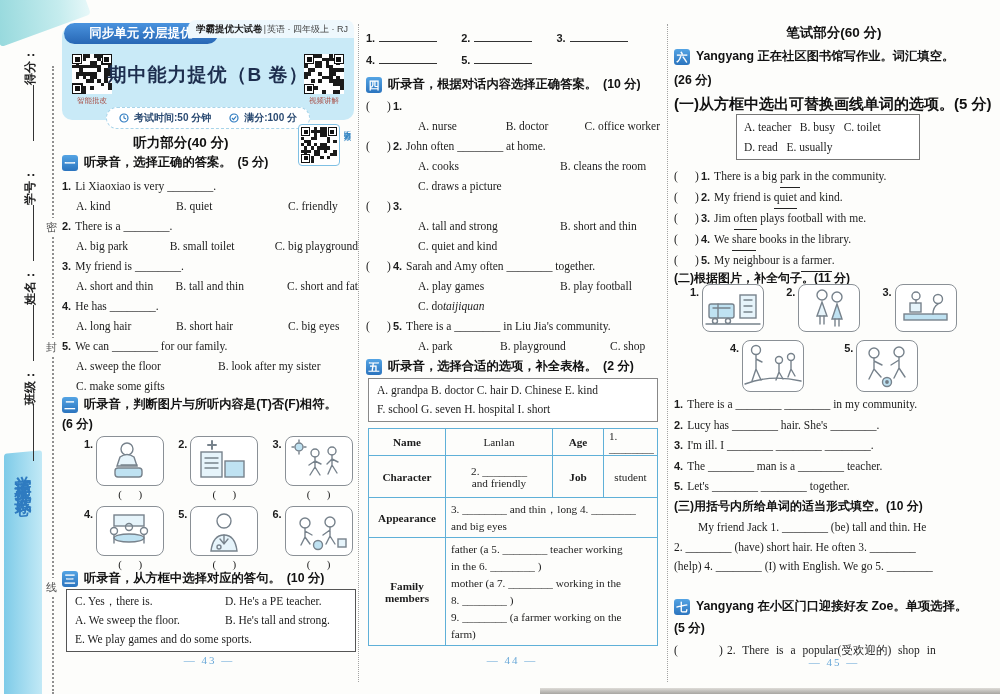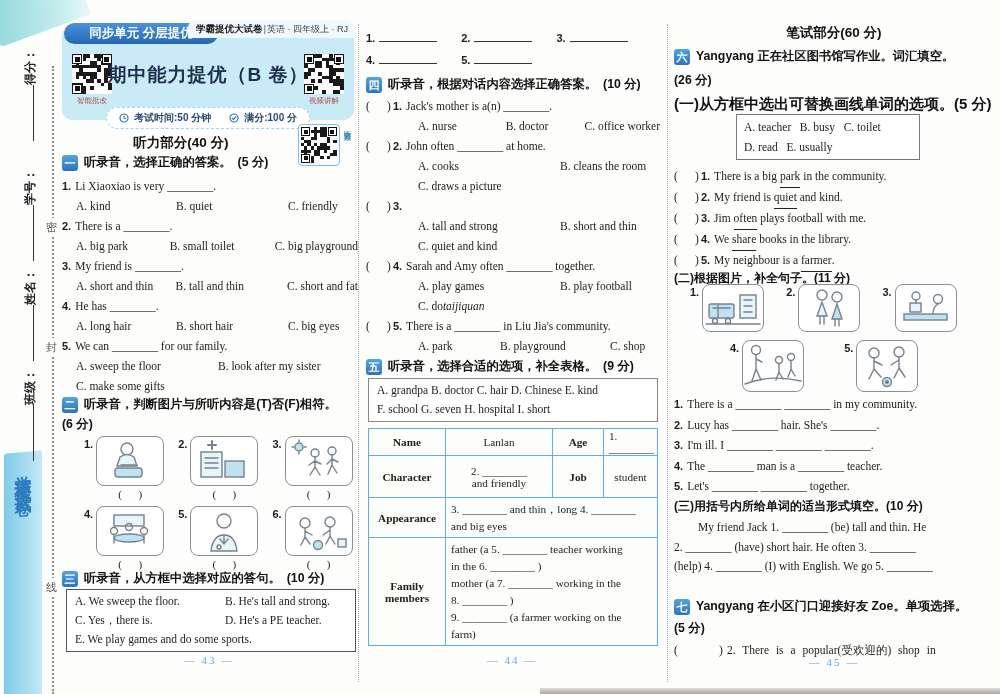--- a/index.html
+++ b/index.html
@@ -484,26 +484,26 @@
       </div>
   </div>
 
   <div class="sec" style="left:62px;top:570px">
     <span class="badge">三</span>
     <span>听录音，从方框中选择对应的答句。</span>
       <span class="pts">(10 分)</span>
   </div>
   <div class="abox" style="left:66px;top:589px;width:272px">
     <div class="row">
+        <span class="c1">C. Yes，there is.</span>
+        <span>D. He's a PE teacher.</span>
+      </div>
+    <div class="row">
         <span class="c1">A. We sweep the floor.</span>
         <span>B. He's tall and strong.</span>
-      </div>
-    <div class="row">
-        <span class="c1">C. Yes，there is.</span>
-        <span>D. He's a PE teacher.</span>
       </div>
     <div class="row">
         <span>E. We play games and do some sports.</span>
       </div>
   </div>
   <div class="pagenum" style="left:62px;top:654px;width:294px">— 43 —</div>
 
   <div style="position:absolute;left:366px;top:28px;width:292px">
     <div class="qline" style="gap:24px">
       <span><span class="qn">1.</span><span class="mblank" style="width:58px"></span></span>
@@ -519,21 +519,20 @@
   <div class="sec" style="left:366px;top:76px">
     <span class="badge">四</span>
     <span>听录音，根据对话内容选择正确答案。</span>
       <span class="pts">(10 分)</span>
   </div>
 
   <div style="position:absolute;left:366px;top:96px;width:294px">
     <div class="qline">
         <span class="paren">(      )</span>
         <span class="qn">1.</span>
-        <span>Jack's mother is a(n) ________.</span>
       </div>
     <div class="qline" style="padding-left:52px">
         <span class="oa">A. nurse</span>
         <span class="ob" style="width:90px">B. doctor</span>
         <span>C. office worker</span>
       </div>
     <div class="qline">
         <span class="paren">(      )</span>
         <span class="qn">2.</span>
         <span>John often ________ at home.</span>
@@ -577,21 +576,21 @@
     <div class="qline" style="padding-left:52px">
         <span class="oa" style="width:82px">A. park</span>
         <span class="ob" style="width:110px">B. playground</span>
         <span>C. shop</span>
       </div>
   </div>
 
   <div class="sec" style="left:366px;top:358px">
     <span class="badge">五</span>
     <span>听录音，选择合适的选项，补全表格。</span>
-      <span class="pts">(9 分)</span>
+      <span class="pts">(2 分)</span>
   </div>
   <div class="abox" style="left:368px;top:378px;width:272px;border-color:#888">
     <div class="row pre">A. grandpa   B. doctor   C. hair   D. Chinese   E. kind</div>
     <div class="row pre">F. school   G. seven   H. hospital   I. short</div>
   </div>
 
   <div style="position:absolute;left:368px;top:428px">
     <table class="info">
       <tbody>
           <tr style="height:26px">

